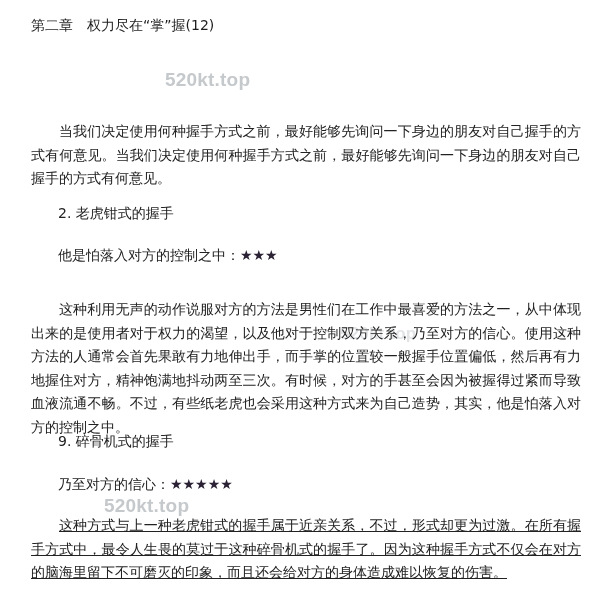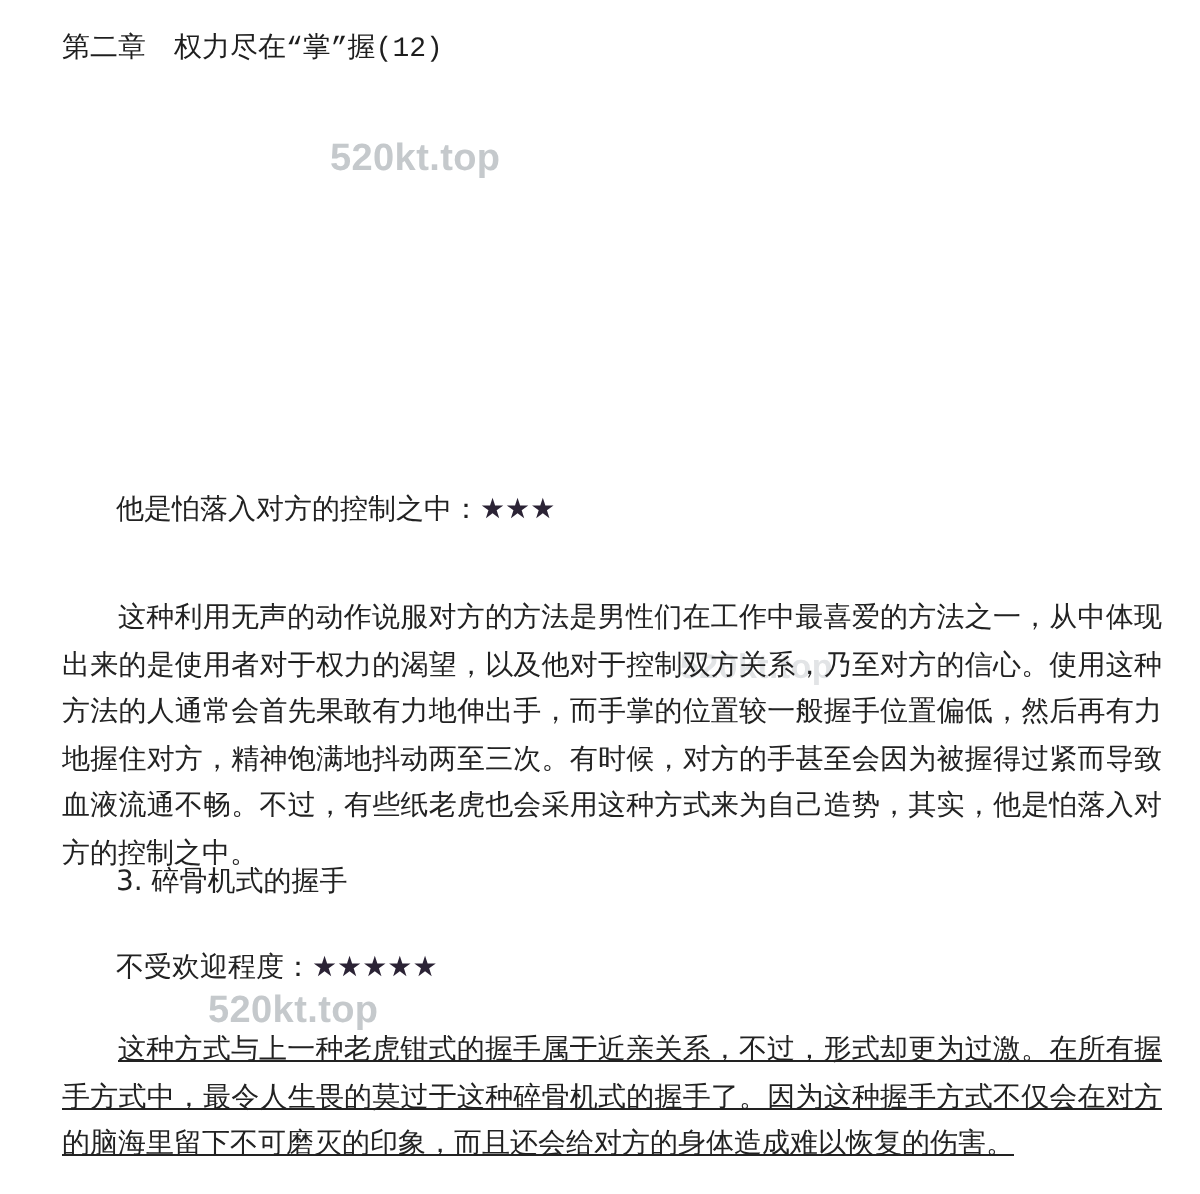--- a/index.html
+++ b/index.html
@@ -23,21 +23,20 @@
       height: 597px;
     }
     .chapter-title {
       position: absolute;
       left: 31px;
       top: 16px;
       font-size: 14px;
       line-height: 18px;
       color: #1e1e1e;
       white-space: nowrap;
-      font-family: Liberation Mono, monospace;
     }
     .watermark {
       position: absolute;
       font-family: "Liberation Sans", "DejaVu Sans", sans-serif;
       font-size: 19px;
       color: #c5c9cc;
       white-space: nowrap;
       letter-spacing: 0.2px;
       font-weight: bold;
     }
@@ -85,33 +84,35 @@
   </style>
 </head>
 <body>
 
 <div class="page">
 
   <div class="chapter-title">第二章　权力尽在“掌”握(12)</div>
 
   <div class="watermark wm1">520kt.top</div>
 
+  <p class="para p1">当我们决定使用何种握手方式之前，最好能够先询问一下身边的朋友对自己握手的方式有何意见。当我们决定使用何种握手方式之前，最好能够先询问一下身边的朋友对自己握手的方式有何意见。</p>
 
+  <div class="heading h2">2. 老虎钳式的握手</div>
 
   <div class="rating r2">
     <span>他是怕落入对方的控制之中：</span><span class="stars">★★★</span>
   </div>
 
   <div class="watermark wm3">520kt.top</div>
 
   <p class="para p2">这种利用无声的动作说服对方的方法是男性们在工作中最喜爱的方法之一，从中体现出来的是使用者对于权力的渴望，以及他对于控制双方关系，乃至对方的信心。使用这种方法的人通常会首先果敢有力地伸出手，而手掌的位置较一般握手位置偏低，然后再有力地握住对方，精神饱满地抖动两至三次。有时候，对方的手甚至会因为被握得过紧而导致血液流通不畅。不过，有些纸老虎也会采用这种方式来为自己造势，其实，他是怕落入对方的控制之中。</p>
 
-  <div class="heading h3">3. 碎骨机式的握手</div>
+  <div class="heading h3">9. 碎骨机式的握手</div>
 
   <div class="rating r3">
-    <span>不受欢迎程度：</span><span class="stars">★★★★★</span>
+    <span>乃至对方的信心：</span><span class="stars">★★★★★</span>
   </div>
 
   <div class="watermark wm2">520kt.top</div>
 
   <p class="para p3">这种方式与上一种老虎钳式的握手属于近亲关系，不过，形式却更为过激。在所有握手方式中，最令人生畏的莫过于这种碎骨机式的握手了。因为这种握手方式不仅会在对方的脑海里留下不可磨灭的印象，而且还会给对方的身体造成难以恢复的伤害。</p>
 
 </div>
 
 </body></html>

